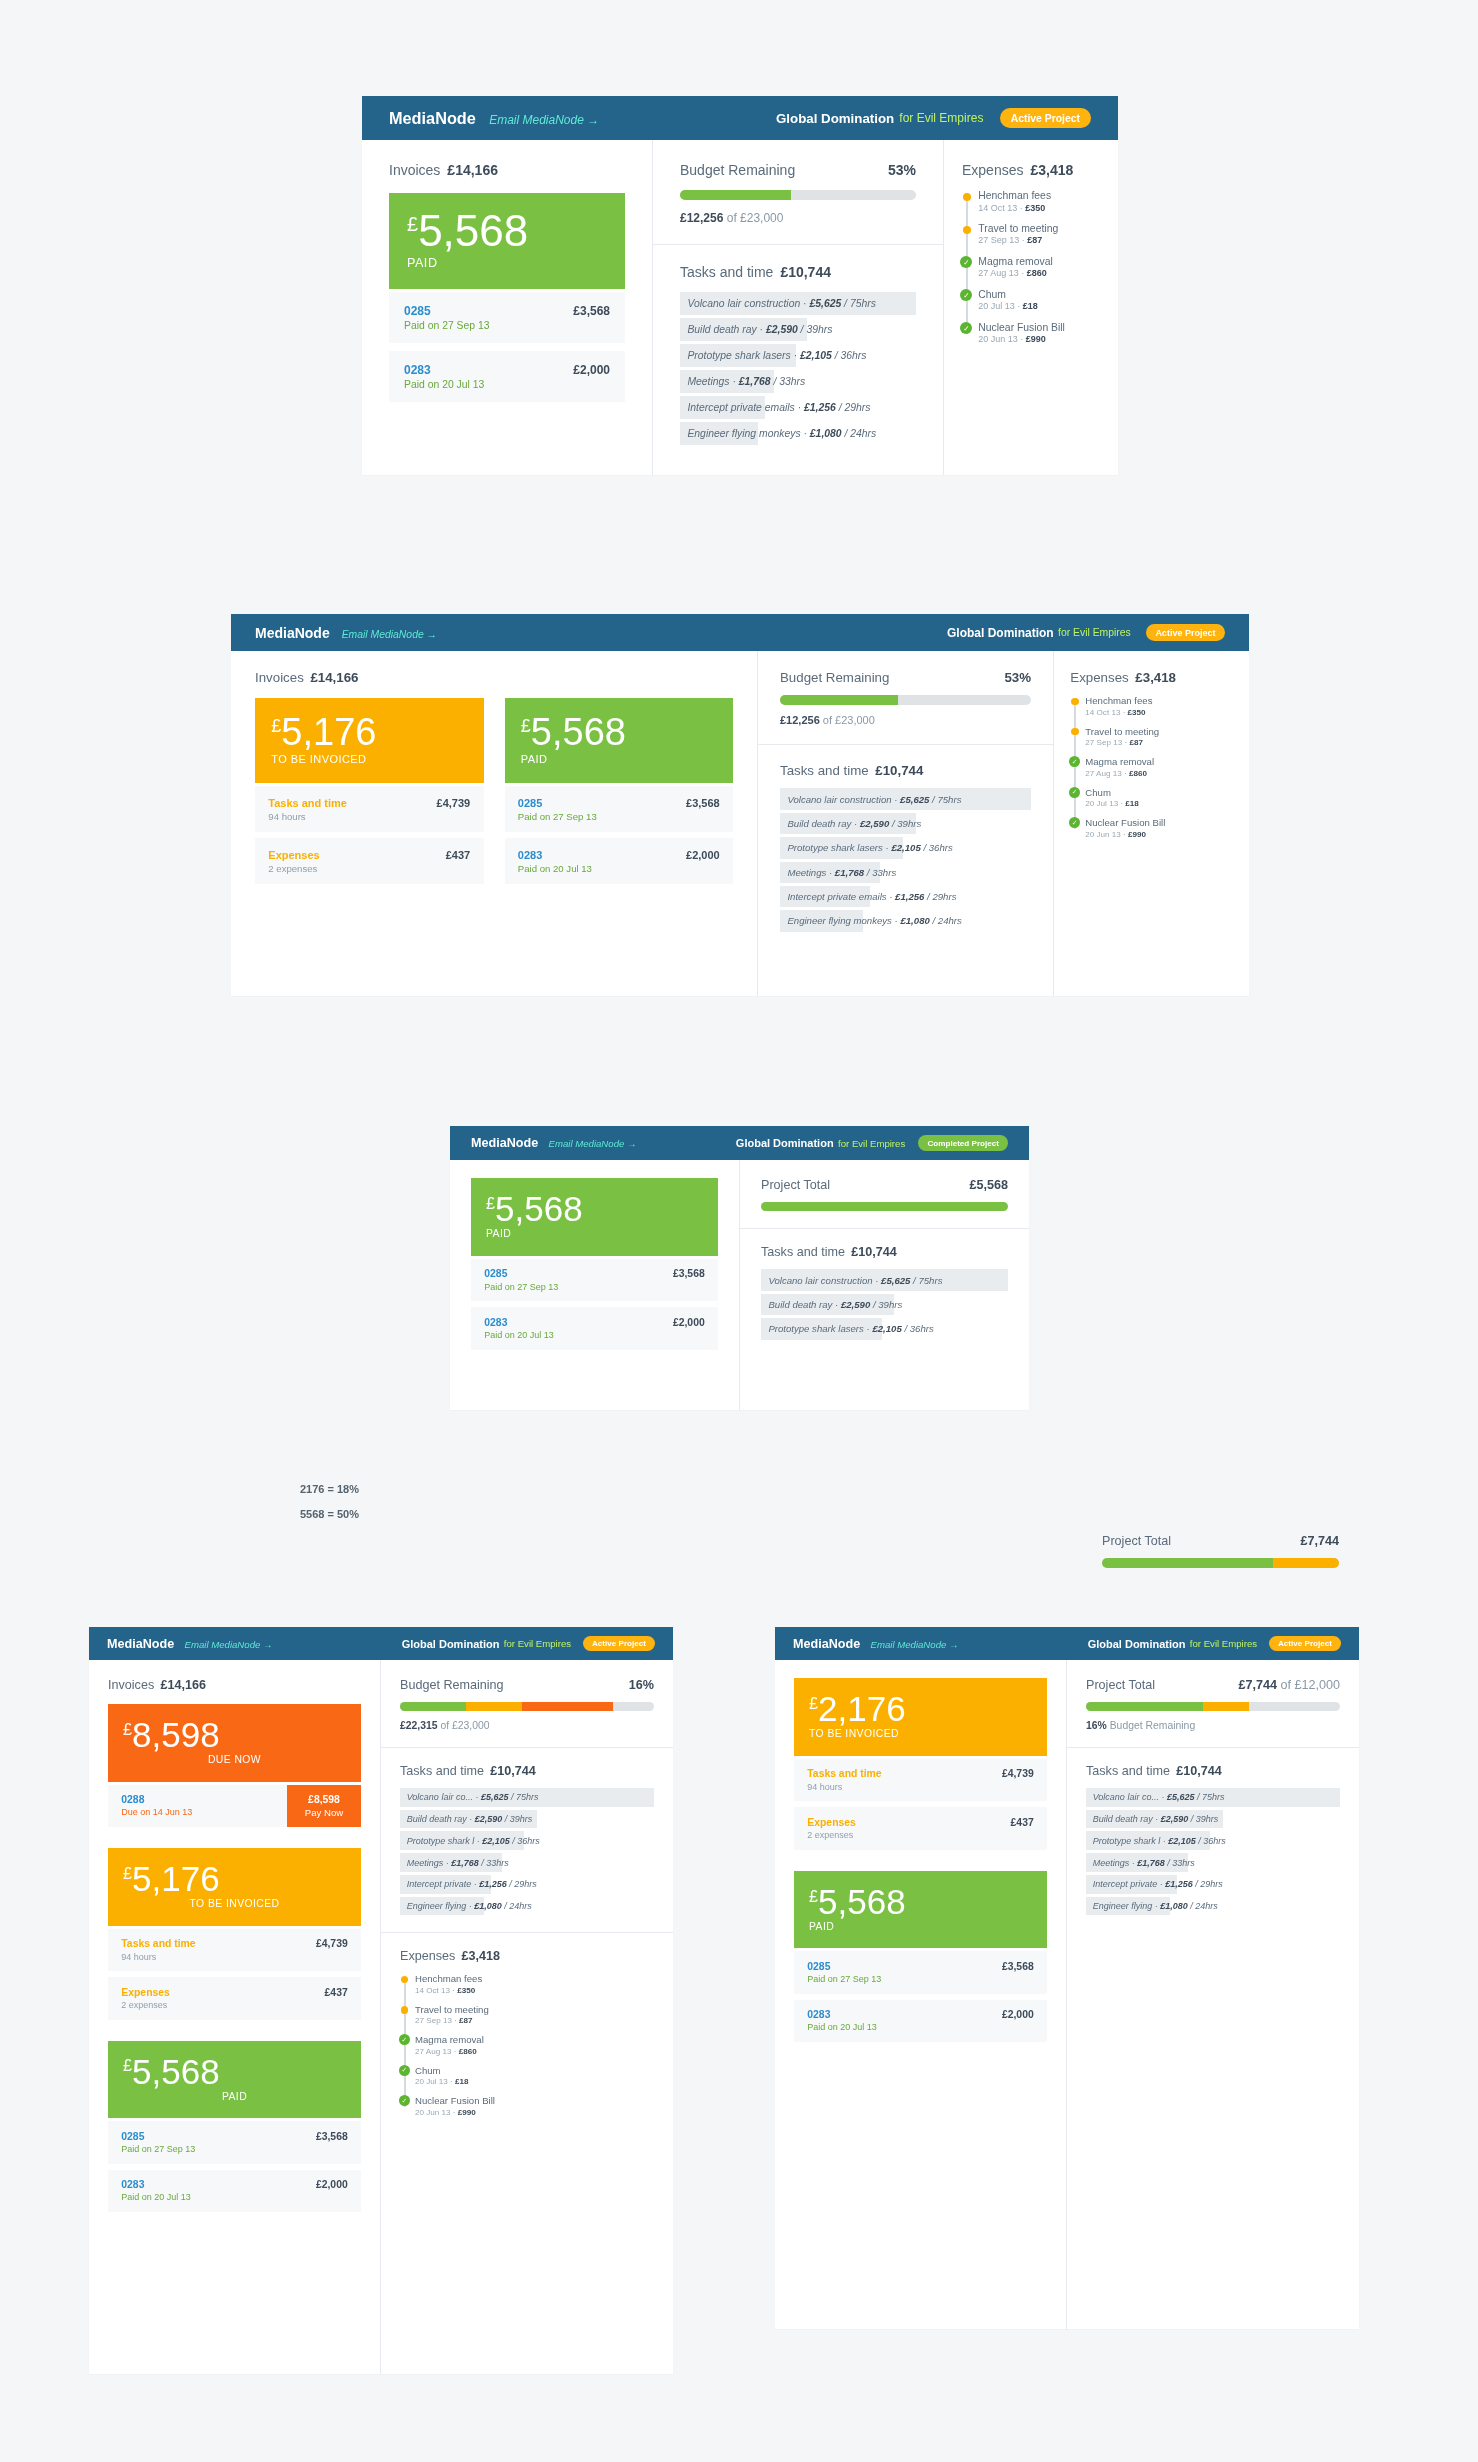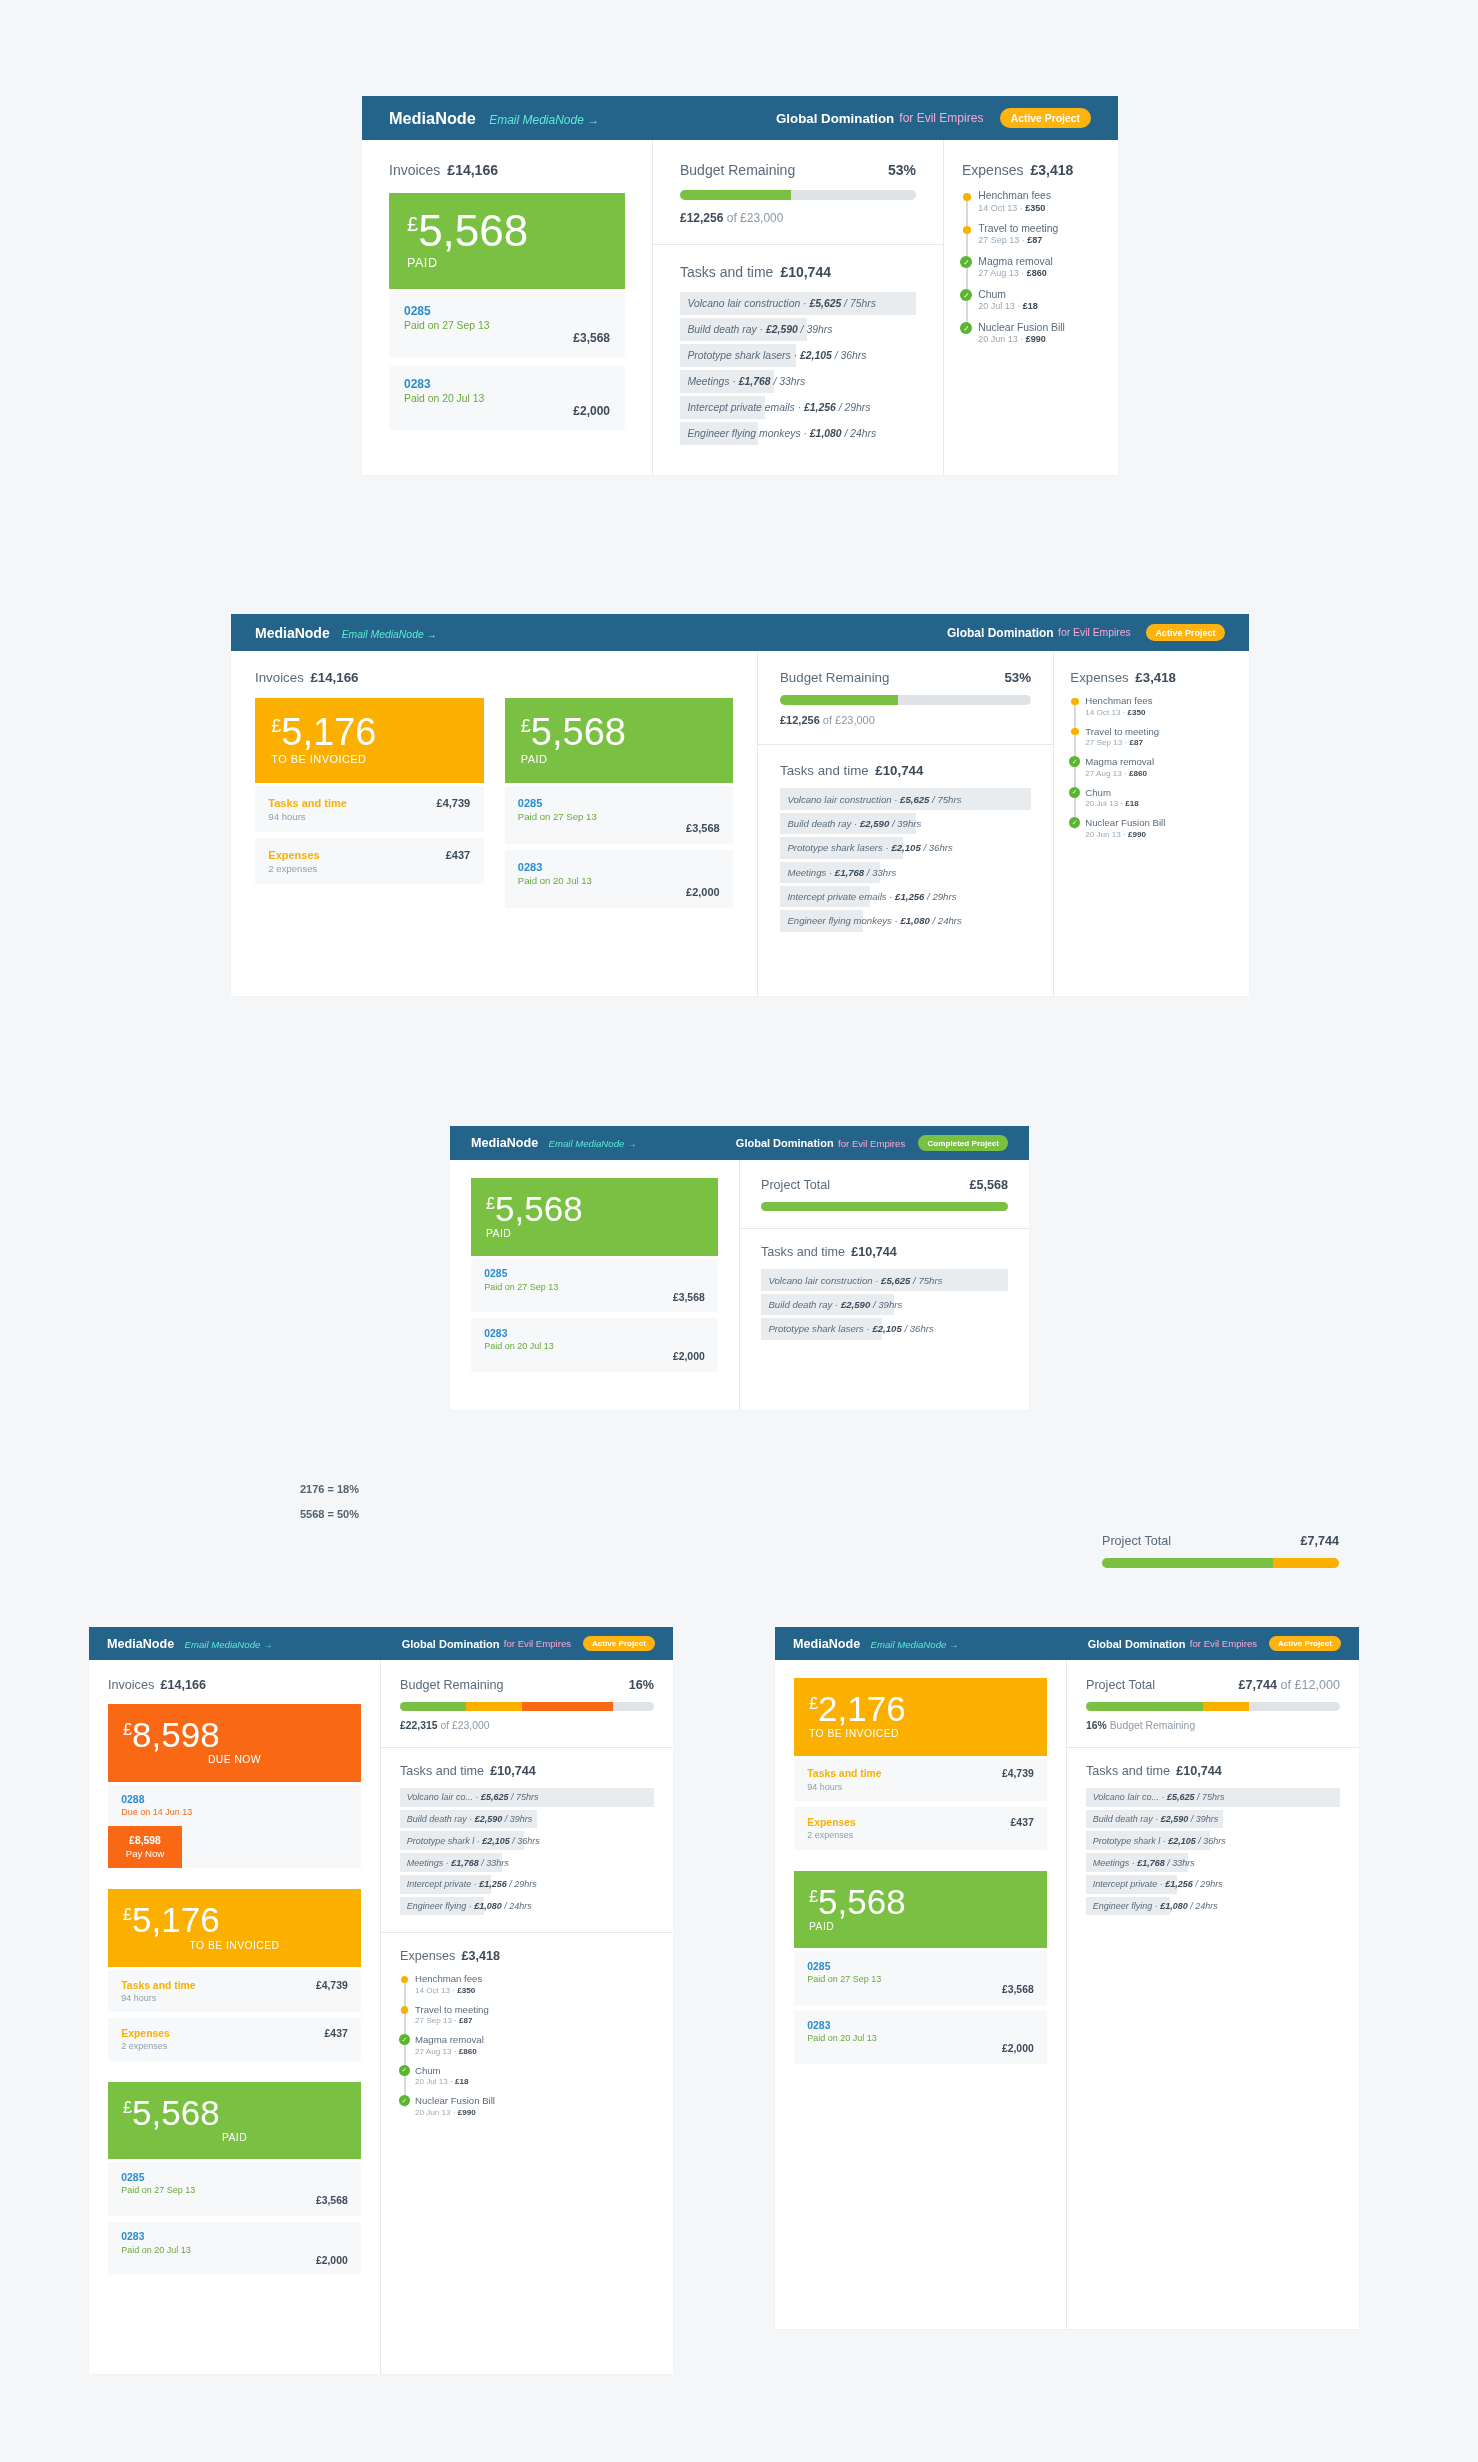--- a/index.html
+++ b/index.html
@@ -18,21 +18,21 @@
   .hdr {
     background: #24648b;
     display: flex; align-items: center;
     width: 100%;
   }
   .hdr-left { display: flex; align-items: baseline; }
   .brand { color: #fff; font-weight: bold; }
   .brand-link { color: #5eead4; font-style: italic; }
   .hdr-right { display: flex; align-items: center; margin-left: auto; }
   .proj-name { color: #fff; font-weight: bold; }
-  .proj-client { color: #f9a8d4; }
+  .proj-client { color: #bef264; }
   .badge {
     color: #fff; font-weight: bold; border-radius: 739px;
     white-space: nowrap; display: inline-block;
   }
   .badge.active { background: #ffb30f; }
   .badge.completed { background: #7ac143; }
 
   
   .cols { display: flex; align-items: stretch; }
   .col { border-right: 0.7px solid #e6eaee; }
@@ -47,21 +47,21 @@
   
   .tile { color: #fff; }
   .tile.green { background: #7ac143; }
   .tile.amber { background: #fbb000; }
   .tile.orange { background: #f96815; }
   .tile .amt { font-weight: 300; line-height: 1; display: flex; align-items: flex-start; }
   .tile .amt .cur { font-weight: 400; }
   .tile .lbl { letter-spacing: .04em; }
 
   
-  .inv-row { background: #f6f8f9; display: flex; align-items: stretch; flex-direction: column; }
+  .inv-row { background: #f6f8f9; display: flex; align-items: stretch; }
   .inv-main { flex: 1; }
   .inv-no { color: #2b8dce; font-weight: bold; }
   .inv-sub.paid { color: #6aa93c; }
   .inv-sub.due { color: #f96815; }
   .inv-val { font-weight: bold; color: #3d4b5a; text-align: right; }
   .paynow { background: #f96815; color: #fff; text-align: center; }
   .paynow .v { font-weight: bold; }
 
   
   .sum-row { background: #f6f8f9; display: flex; align-items: flex-start; }

